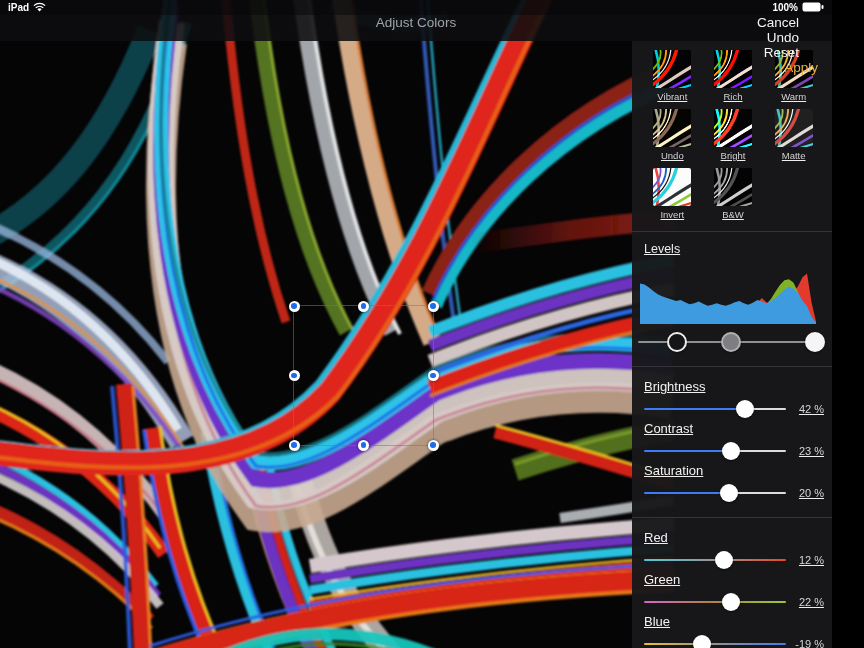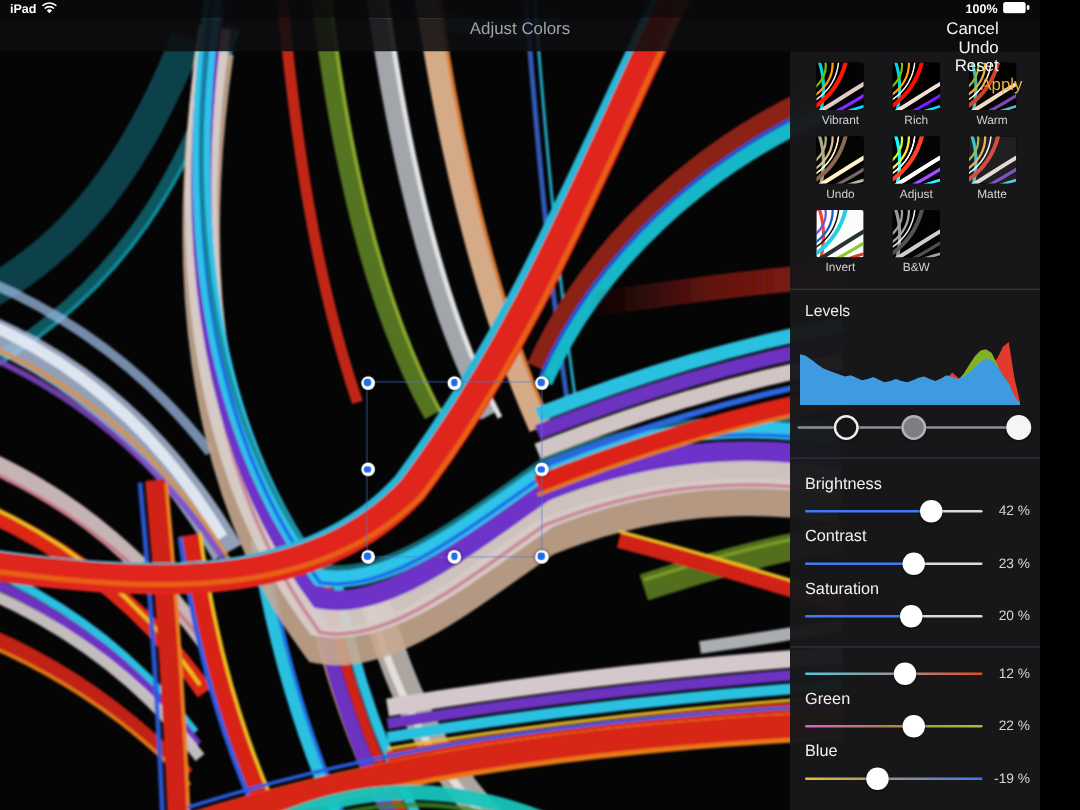--- a/index.html
+++ b/index.html
@@ -16,21 +16,21 @@
 
   
   .toolbar{position:absolute;top:15px;left:0;right:0;height:26px;z-index:6;
     background:rgba(14,14,16,.88);display:flex;align-items:flex-end;padding:0 14px;flex-direction:column;}
   .tb-btn{color:#f4f4f6;font-size:13.5px;margin-right:19px;cursor:default;}
   .tb-title{position:absolute;left:180px;right:180px;text-align:center;color:#a2a2a6;font-size:13.5px;}
   .tb-apply{margin-left:auto;margin-right:0;color:#e9b13c;}
 
   
   .panel{position:absolute;top:41px;right:0;bottom:0;width:200px;z-index:5;
-    background:rgba(24,24,26,.97);box-sizing:border-box;padding-top:9px;color:#eee;}
+    background:rgba(24,24,26,.97);box-sizing:border-box;padding-top:9px;color:#eee;text-decoration:underline;}
   .preset-grid{display:grid;grid-template-columns:repeat(3,1fr);row-gap:7px;padding:0 8px 0 10px;}
   .preset-cell{display:flex;flex-direction:column;align-items:center;}
   .preset-thumb{width:38px;height:38px;border-radius:2px;overflow:hidden;background:#000;}
   .preset-thumb svg{display:block;width:38px;height:38px;}
   .preset-label{margin-top:3px;font-size:9.5px;color:#d2d2d4;white-space:nowrap;}
   .sep{border-top:1px solid #343438;margin-top:11px;}
   .levels-label{margin:10px 12px 0;font-size:12.5px;color:#ececee;}
   .hist{margin:16px 16px 0 8px;height:52px;}
   .hist svg{display:block;width:100%;height:52px;}
   .lv-slider{position:relative;margin:5px 8px 0 6px;height:26px;}
@@ -280,21 +280,21 @@
             </svg>
           </div>
           <div class="preset-label">Undo</div>
         </div>
         <div class="preset-cell">
           <div class="preset-thumb">
             <svg viewBox="0 0 38 38" style="filter:brightness(1.45) saturate(1.15)">
               <use href="#miniart" xlink:href="#miniart"></use>
             </svg>
           </div>
-          <div class="preset-label">Adjust</div>
+          <div class="preset-label">Bright</div>
         </div>
         <div class="preset-cell">
           <div class="preset-thumb">
             <svg viewBox="0 0 38 38" style="filter:contrast(0.8) brightness(1.15) saturate(0.85)">
               <use href="#miniart" xlink:href="#miniart"></use>
             </svg>
           </div>
           <div class="preset-label">Matte</div>
         </div>
         <div class="preset-cell">
@@ -358,20 +358,21 @@
               <div class="adj-track" style="background: linear-gradient(90deg, rgb(61, 123, 247) 0%, rgb(61, 123, 247) 60%, rgb(220, 220, 222) 60%, rgb(220, 220, 222) 100%);"></div>
               <div class="adj-handle" style="left: calc(60% - 9px);"></div>
             </div>
             <div class="adj-value">20 %</div>
           </div>
         </div>
       </div>
     <div class="sep"></div>
     <div class="adj-section">
         <div class="adj-row">
+          <div class="adj-label">Red</div>
           <div class="adj-track-row">
             <div class="adj-track-wrap">
               <div class="adj-track" style="background: linear-gradient(90deg, rgb(79, 201, 214), rgb(150, 152, 156) 48%, rgb(232, 72, 30));"></div>
               <div class="adj-handle" style="left: calc(56% - 9px);"></div>
             </div>
             <div class="adj-value">12 %</div>
           </div>
         </div>
         <div class="adj-row">
           <div class="adj-label">Green</div>

